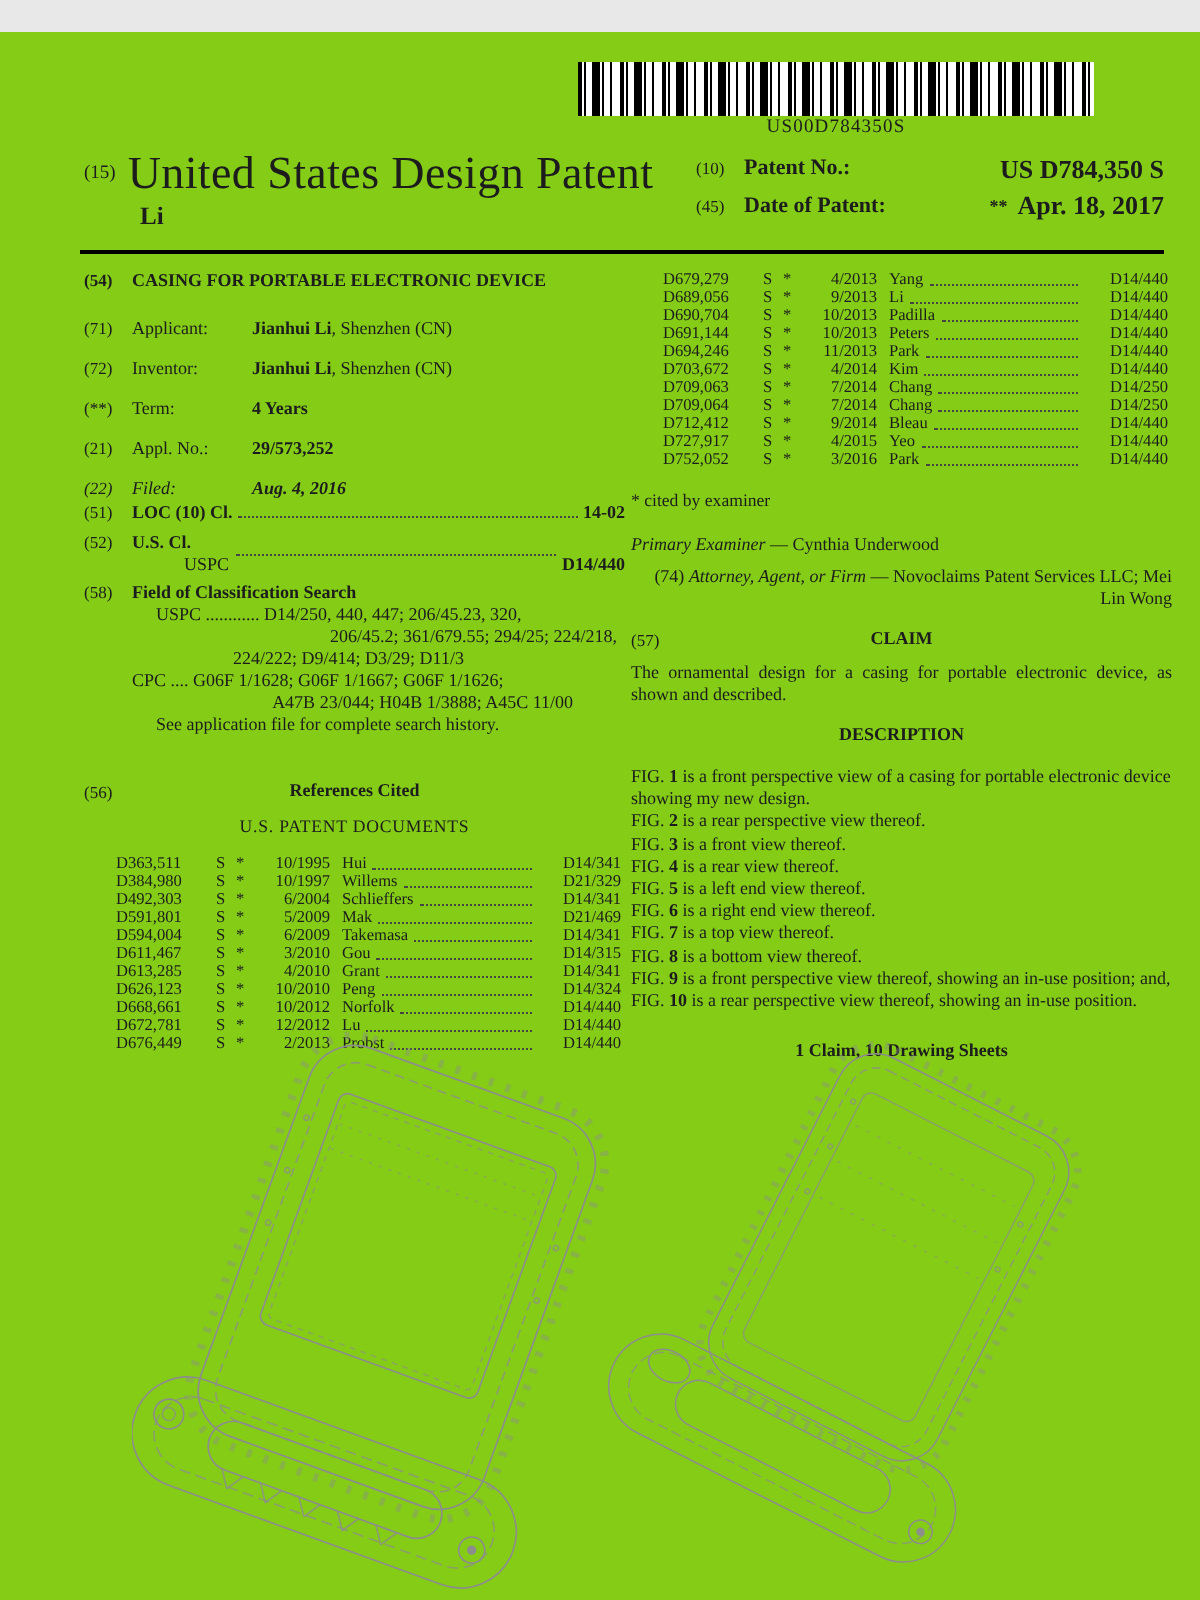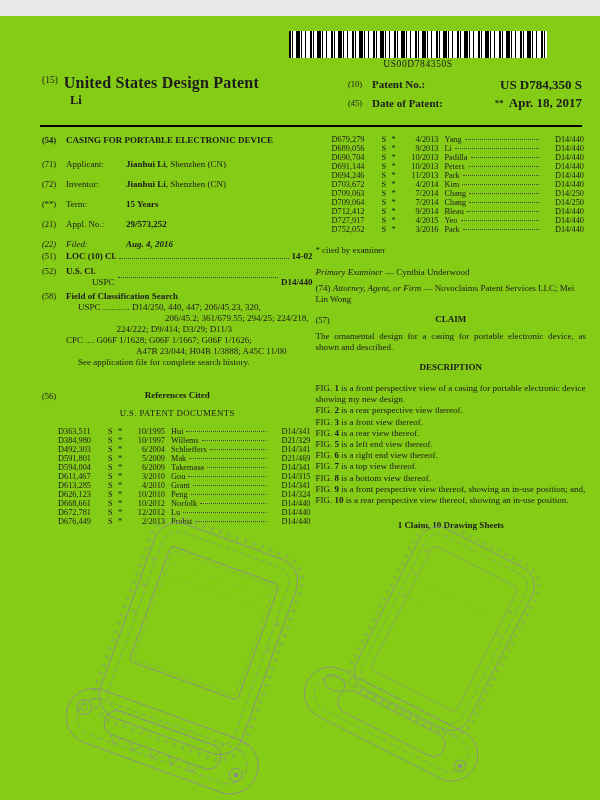--- a/index.html
+++ b/index.html
@@ -9,21 +9,21 @@
   
   .barcode-wrap{position:absolute;top:15px;left:289px;width:258px;text-align:center;}
   .barcode{height:27px;background:repeating-linear-gradient(90deg,
     #000 0 2px,#fff 2px 3px,#000 3px 4px,#fff 4px 7px,#000 7px 11px,
     #fff 11px 12px,#000 12px 13px,#fff 13px 16px,#000 16px 17px,#fff 17px 21px);}
   .barcode-text{font-size:9.5px;letter-spacing:.6px;margin-top:1px;}
 
   
   .header{position:absolute;top:58px;left:42px;right:38px;display:flex;justify-content:space-between;}
   .kind-num{font-size:9.5px;vertical-align:5px;margin-right:6px;}
-  .doc-title{font-size:16px;font-weight:bold;letter-spacing:.2px;}
+  .doc-title{font-size:23px;font-weight:normal;letter-spacing:.2px;}
   .header-inventor{font-size:12.5px;font-weight:bold;margin:1px 0 0 28px;}
   .header-right{width:234px;padding-top:4px;}
   .hr-row{display:flex;align-items:center;font-weight:bold;font-size:11px;line-height:13px;margin-bottom:5px;}
   .hr-num{font-size:8.5px;font-weight:normal;width:24px;}
   .hr-label{flex:1;}
   .hr-val{font-size:13px;text-align:right;white-space:nowrap;}
   .hr-stars{font-size:9px;margin-right:5px;vertical-align:1px;}
   .rule{position:absolute;top:109px;left:40px;right:38px;border-top:2.5px solid #000;}
 
   
@@ -51,27 +51,27 @@
   .refs-heading{position:relative;text-align:center;font-weight:bold;margin:22px 0 7px;}
   .refs-heading .f-num{position:absolute;left:0;top:1px;font-weight:normal;}
   .refs-sub{text-align:center;font-size:8.8px;letter-spacing:.4px;margin-bottom:8px;}
 
   .ref-rows{padding:0 2px 0 16px;}
   .ref-row{display:flex;align-items:baseline;font-size:8.3px;line-height:9px;}
   .rp{width:50px;white-space:nowrap;}
   .rk{width:10px;}
   .rs{width:9px;}
   .rd{width:38px;text-align:right;margin-right:6px;white-space:nowrap;}
-  .rn{flex:1;display:flex;align-items:center;min-width:0;}
+  .rn{flex:1;display:flex;align-items:flex-end;min-width:0;}
   .rn .leader{margin-bottom:1px;}
   .rc{width:42px;text-align:right;white-space:nowrap;}
 
   .cited-note{margin:11px 0 11px;font-size:8.8px;}
   .examiner{margin-bottom:5px;}
-  .attorney{margin-bottom:9px;}
+  .attorney{margin-bottom:9px;text-align:right;}
   .sec-heading{position:relative;text-align:center;font-weight:bold;margin:5px 0 6px;}
   .sec-heading .f-num{position:absolute;left:0;top:1px;font-weight:normal;}
   .claim-text{margin-bottom:9px;text-align:justify;}
   .desc-heading{text-align:center;font-weight:bold;margin:9px 0 10px;}
   .desc-line{line-height:11.2px;}
   .col-footer{text-align:center;font-weight:bold;margin-top:14px;}
 
   
   .figures{position:absolute;top:486px;left:0;width:600px;height:314px;}
   .fig{position:absolute;}
@@ -126,21 +126,21 @@
 
       <div class="f-row">
         <span class="f-num">(72)</span>
         <span>Inventor:</span>
         <span><b>Jianhui Li</b><span>, Shenzhen (CN)</span></span>
       </div>
 
       <div class="f-row">
         <span class="f-num">(**)</span>
         <span>Term:</span>
-        <span class="b">15 Years</span>
+        <span class="b">4 Years</span>
       </div>
 
       <div class="f-row">
         <span class="f-num">(21)</span>
         <span>Appl. No.:</span>
         <span class="b">29/573,252</span>
       </div>
 
       <div class="f-row tight">
         <span class="f-num">(22)</span>

